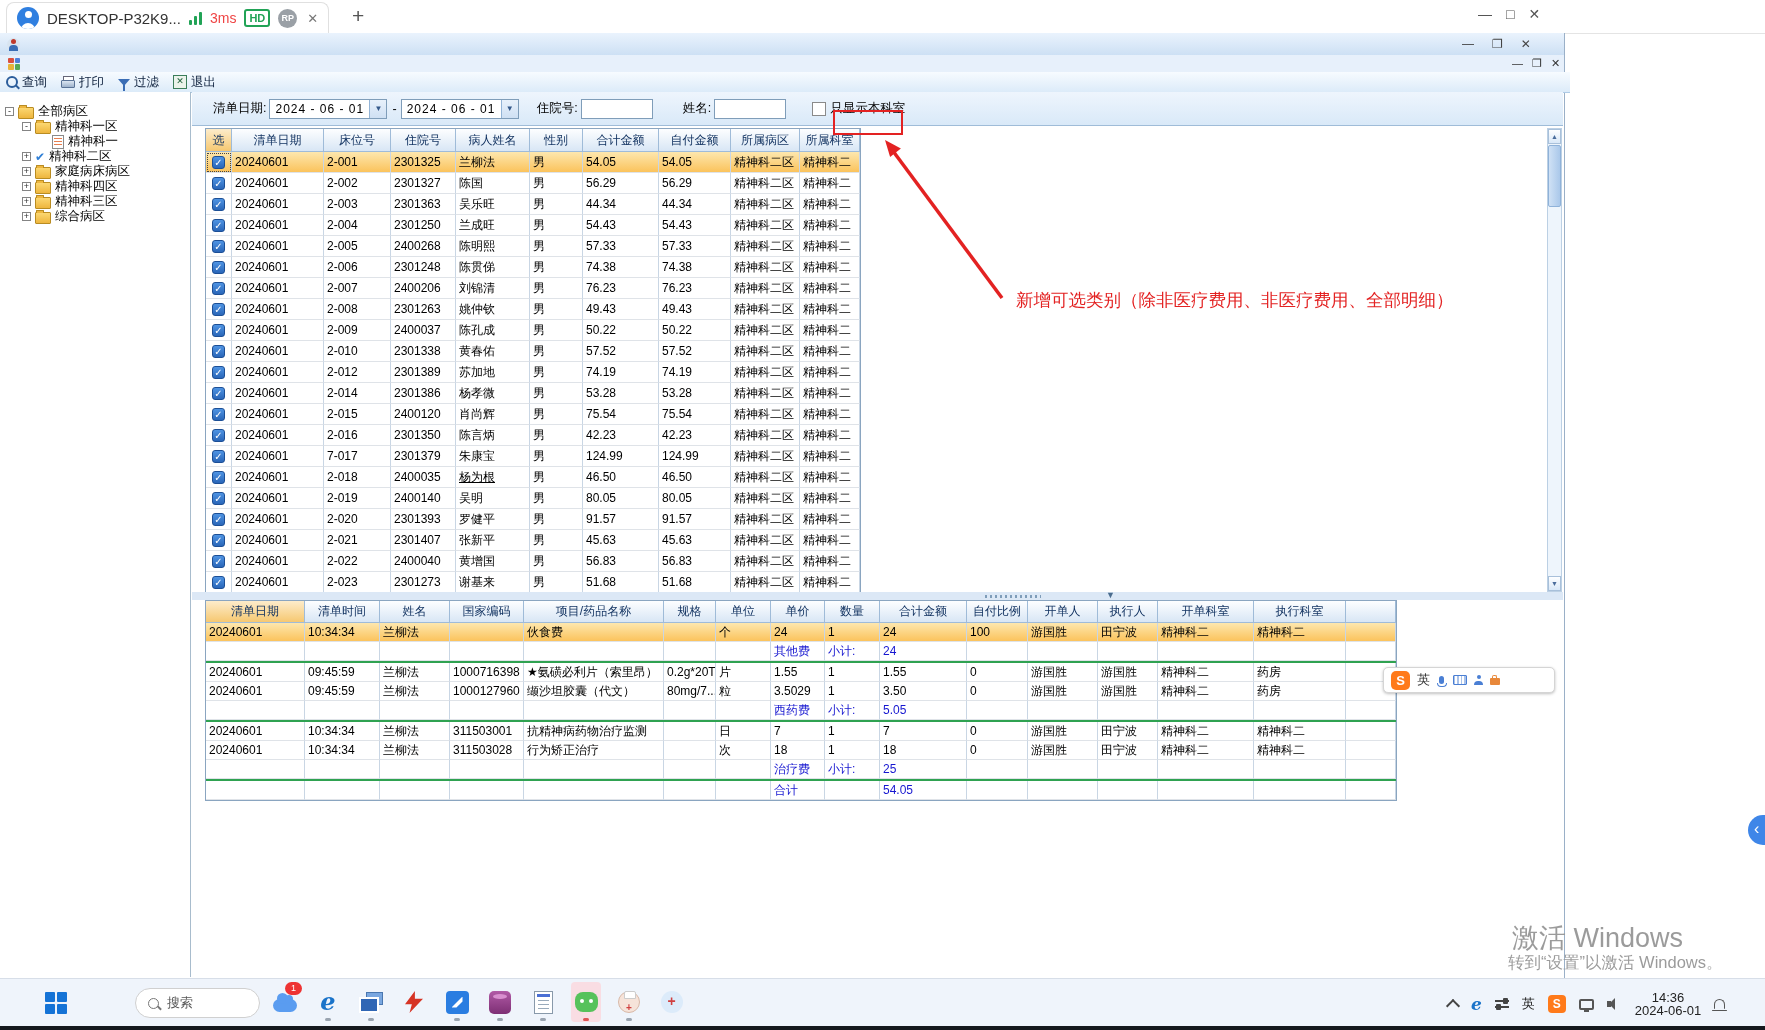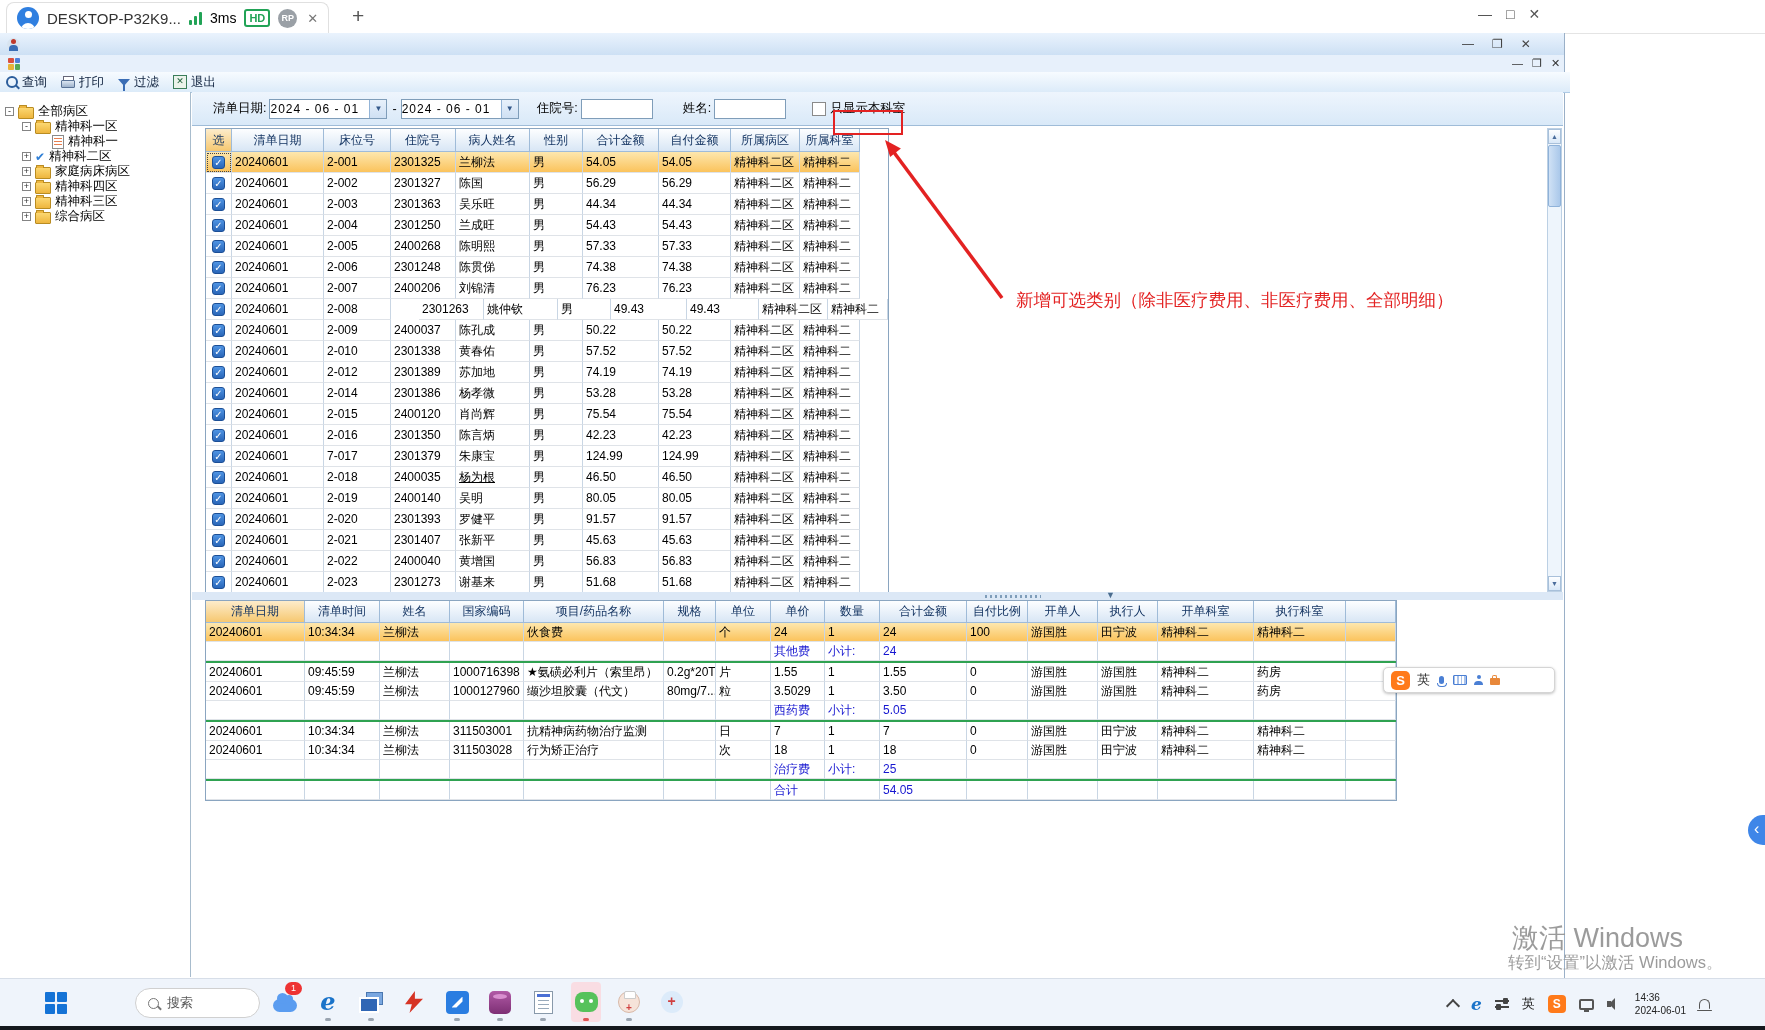--- a/index.html
+++ b/index.html
@@ -10,21 +10,21 @@
   #tabbar{left:0;top:0;width:1765px;height:33px;background:#fff;border-bottom:1px solid #e4e4e4;}
   #tab{left:6px;top:2px;height:30px;display:flex;align-items:center;gap:8px;padding:0 10px;
        border:1px solid #e0e0e0;border-bottom:none;border-radius:8px 8px 0 0;background:#fff;}
   .avatar{width:22px;height:22px;border-radius:50%;background:#2f7fe0;position:relative;overflow:hidden;}
   .avatar::before{content:"";position:absolute;top:4px;left:7.5px;width:7px;height:7px;border-radius:50%;background:#fff;}
   .avatar::after{content:"";position:absolute;bottom:-3px;left:4px;width:14px;height:9px;border-radius:7px 7px 0 0;background:#fff;}
   #tab-title{font-size:15px;color:#333;}
   .sig{display:flex;align-items:flex-end;gap:2px;height:13px;}
   .sig i{display:block;width:3px;background:#21a356;border-radius:1px;}
   .sig i:nth-child(1){height:5px}.sig i:nth-child(2){height:9px}.sig i:nth-child(3){height:13px}
-  #latency{color:#000000;font-size:14px;}
+  #latency{color:#ef4444;font-size:14px;}
   #hd-badge{border:2px solid #21a356;color:#21a356;font-size:11px;font-weight:bold;border-radius:3px;padding:0 3px;line-height:14px;}
   #rp-badge{width:19px;height:19px;border-radius:50%;background:#9aa0a6;color:#fff;font-size:9px;font-weight:bold;
             display:flex;align-items:center;justify-content:center;}
   .tab-x{color:#777;font-size:13px;margin-left:2px;cursor:pointer;}
   #newtab{left:352px;top:4px;font-size:21px;color:#555;}
   .winctl{display:flex;gap:14px;color:#555;font-size:14px;}
   #tabbar-controls{left:1478px;top:6px;}
   
   #app-frame{left:0;top:33px;width:1564px;height:945px;border-right:1px solid #9ab0c8;border-bottom:1px solid #9ab0c8;background:#fff;}
   #titlebar{left:0;top:33px;width:1564px;height:22px;background:linear-gradient(180deg,#eaf3fd,#cde0f4);
@@ -65,21 +65,21 @@
   .folder::before{content:"";position:absolute;top:-3px;left:0;width:6px;height:2px;background:#eeb63e;border:1px solid #b98c22;border-bottom:none;border-radius:1px 1px 0 0;}
   .doc{width:10px;height:12px;background:#fff;border:1px solid #8a8a8a;position:relative;flex:none;}
   .doc::after{content:"";position:absolute;left:1px;right:1px;top:2px;height:8px;
               background:repeating-linear-gradient(#e87f4f 0 1px,transparent 1px 3px);}
   .checkico{color:#2f7fd6;font-size:12px;font-weight:bold;flex:none;line-height:12px;}
   
   #filterband{left:192px;top:92px;width:1371px;height:34px;background:linear-gradient(180deg,#eef5fd,#d9e9f8);
               border-bottom:1px solid #9fbcd8;display:flex;align-items:center;padding-left:21px;box-sizing:border-box;font-size:12.5px;}
   .fl-label{margin-right:3px;}
   .combo{width:118px;height:20px;background:#fff;border:1px solid #7f9db9;display:flex;align-items:center;box-sizing:border-box;margin-right:4px;}
-  .combo .cval{flex:1;font-size:12px;letter-spacing:1px;}
+  .combo .cval{flex:1;padding-left:5px;font-size:12px;letter-spacing:1px;}
   .combo .cbtn{width:16px;height:18px;background:linear-gradient(#e8f1fb,#cfe0f3);border-left:1px solid #93b4d7;
                color:#35598a;font-size:8px;text-align:center;line-height:18px;}
   .tinput{width:72px;height:20px;background:#fff;border:1px solid #7f9db9;box-sizing:border-box;margin-right:10px;font-size:12px;padding:0 3px;}
   .chk{width:12px;height:12px;background:#fff;border:1px solid #8a8a8a;margin-right:4px;flex:none;}
   #red-rect{left:833px;top:110px;width:66px;height:21px;border:2px solid #e32222;background:transparent;z-index:30;}
   
   .grid{position:absolute;font-size:12px;border:1px solid #8aa5c0;background:#fff;}
   .grow{display:flex;}
   .gcell{border-right:1px solid #c9d6e4;border-bottom:1px solid #dfe3e8;padding:0 3px;box-sizing:border-box;
          overflow:hidden;white-space:nowrap;display:flex;align-items:center;}
@@ -177,21 +177,21 @@
   .sliders i::after{content:"";position:absolute;top:-2px;width:5px;height:6px;background:#444;border-radius:1px;}
   .sliders i:nth-child(1)::after{left:8px;}
   .sliders i:nth-child(2)::after{left:1px;}
   #tray-lang{font-size:13px;color:#222;}
   .slogo-sm{width:18px;height:18px;border-radius:4px;background:#ff7a1a;color:#fff;font-weight:bold;font-size:12px;text-align:center;line-height:18px;}
   .mon{width:15px;height:11px;border:2px solid #555;border-radius:2px;position:relative;box-sizing:border-box;}
   .mon::after{content:"";position:absolute;left:3px;bottom:-4px;width:5px;height:2px;background:#555;}
   .spk{width:15px;height:12px;position:relative;}
   .spk::before{content:"";position:absolute;left:0;top:3px;width:4px;height:6px;background:#555;}
   .spk::after{content:"";position:absolute;left:2px;top:0;border:6px solid transparent;border-right-color:#555;border-left-width:0;}
-  #clock{text-align:left;font-size:10px;color:#222;line-height:13px;}
+  #clock{text-align:center;font-size:13px;color:#222;line-height:13px;}
   .bell{width:11px;height:10px;border:1.5px solid #555;border-radius:6px 6px 1px 1px;border-bottom:none;position:relative;box-sizing:border-box;}
   .bell::after{content:"";position:absolute;left:-3px;right:-3px;bottom:-2px;height:1.5px;background:#555;border-radius:2px;}
 </style>
 </head>
 <body>
 
 <div class="abs" id="tabbar">
   <div class="abs" id="tab">
     <span class="avatar"></span>
     <span id="tab-title">DESKTOP-P32K9...</span>
@@ -439,21 +439,21 @@
         <div class="gcell" style="width: 72px; height: 21px; flex: 0 0 auto;">76.23</div>
         <div class="gcell" style="width: 69px; height: 21px; flex: 0 0 auto;">精神科二区</div>
         <div class="gcell" style="width: 60px; height: 21px; flex: 0 0 auto;">精神科二</div>
       </div>
       <div class="grow">
         <div class="gcell" style="width: 26px; height: 21px; flex: 0 0 auto; justify-content: center;">
           <span class="cbx">✓</span>
         </div>
         <div class="gcell" style="width: 92px; height: 21px; flex: 0 0 auto;">20240601</div>
         <div class="gcell" style="width: 67px; height: 21px; flex: 0 0 auto;">2-008</div>
-        <div class="gcell" style="width: 65px; height: 21px; flex: 0 0 auto; margin-left: 28px;">2301263</div>
+        <div class="gcell" style="width: 65px; height: 21px; flex: 0 0 auto;">2301263</div>
         <div class="gcell" style="width: 74px; height: 21px; flex: 0 0 auto;">姚仲钦</div>
         <div class="gcell" style="width: 53px; height: 21px; flex: 0 0 auto;">男</div>
         <div class="gcell" style="width: 76px; height: 21px; flex: 0 0 auto;">49.43</div>
         <div class="gcell" style="width: 72px; height: 21px; flex: 0 0 auto;">49.43</div>
         <div class="gcell" style="width: 69px; height: 21px; flex: 0 0 auto;">精神科二区</div>
         <div class="gcell" style="width: 60px; height: 21px; flex: 0 0 auto;">精神科二</div>
       </div>
       <div class="grow">
         <div class="gcell" style="width: 26px; height: 21px; flex: 0 0 auto; justify-content: center;">
           <span class="cbx">✓</span>

